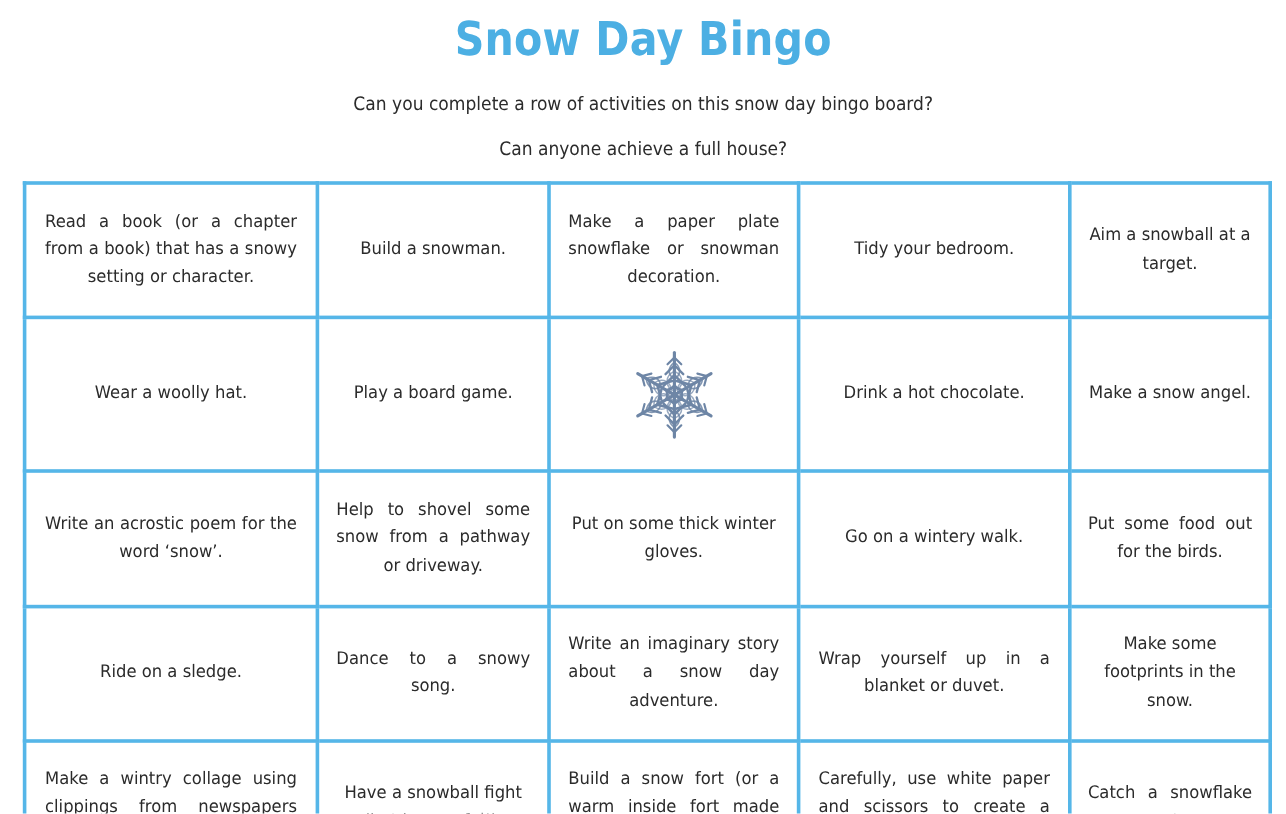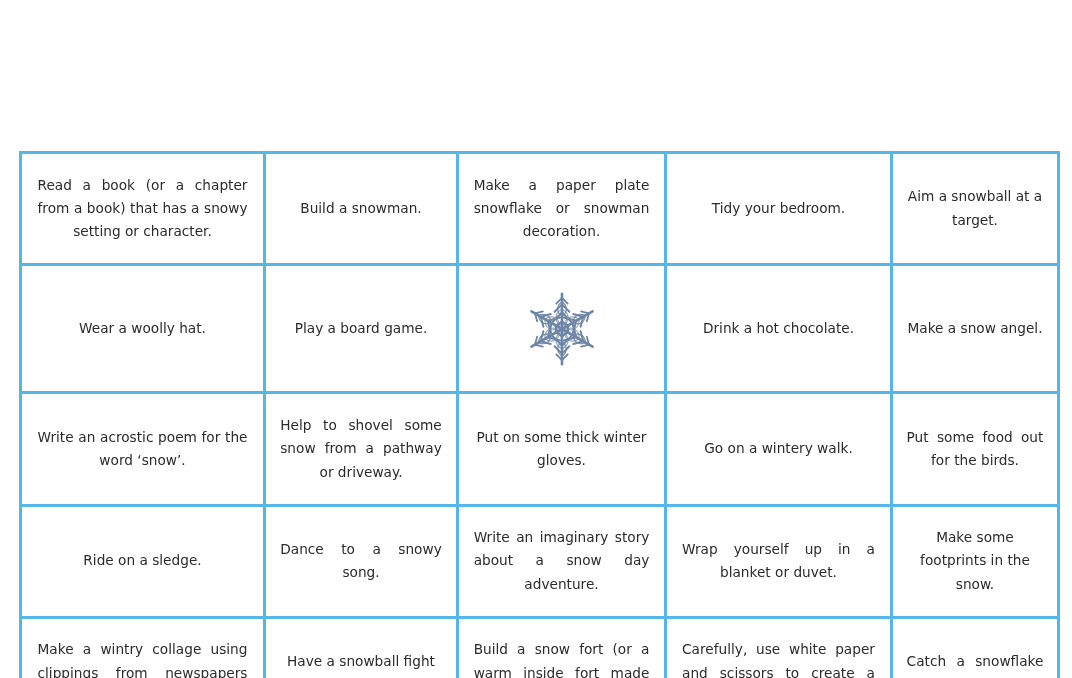--- a/index.html
+++ b/index.html
@@ -98,20 +98,25 @@
     width: 100%;
     height: 100%;
   }
   .snowflake-svg { display: block; }
 </style>
 </head>
 <body>
 
 <div class="page">
 
+  <div class="header">
+    <h1 class="title">Snow Day Bingo</h1>
+    <p class="subtitle subtitle-1">Can you complete a row of activities on this snow day bingo board?</p>
+    <p class="subtitle subtitle-2">Can anyone achieve a full house?</p>
+  </div>
 
   <div class="grid-wrap">
     <table class="bingo">
       <colgroup>
         <col class="c0">
           <col class="c1">
           <col class="c2">
           <col class="c3">
           <col class="c4">
       </colgroup>

